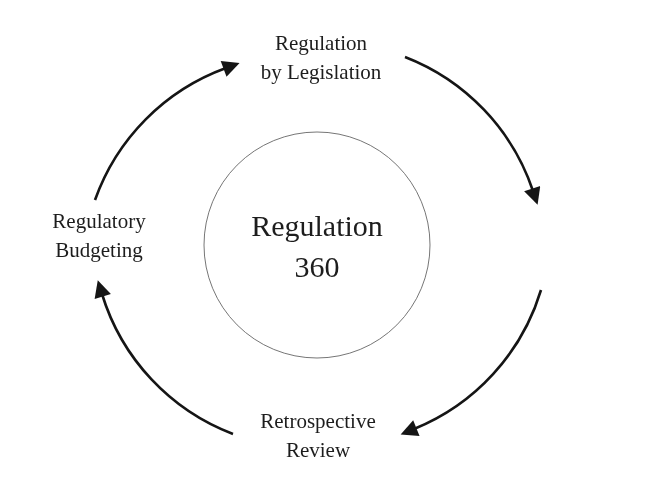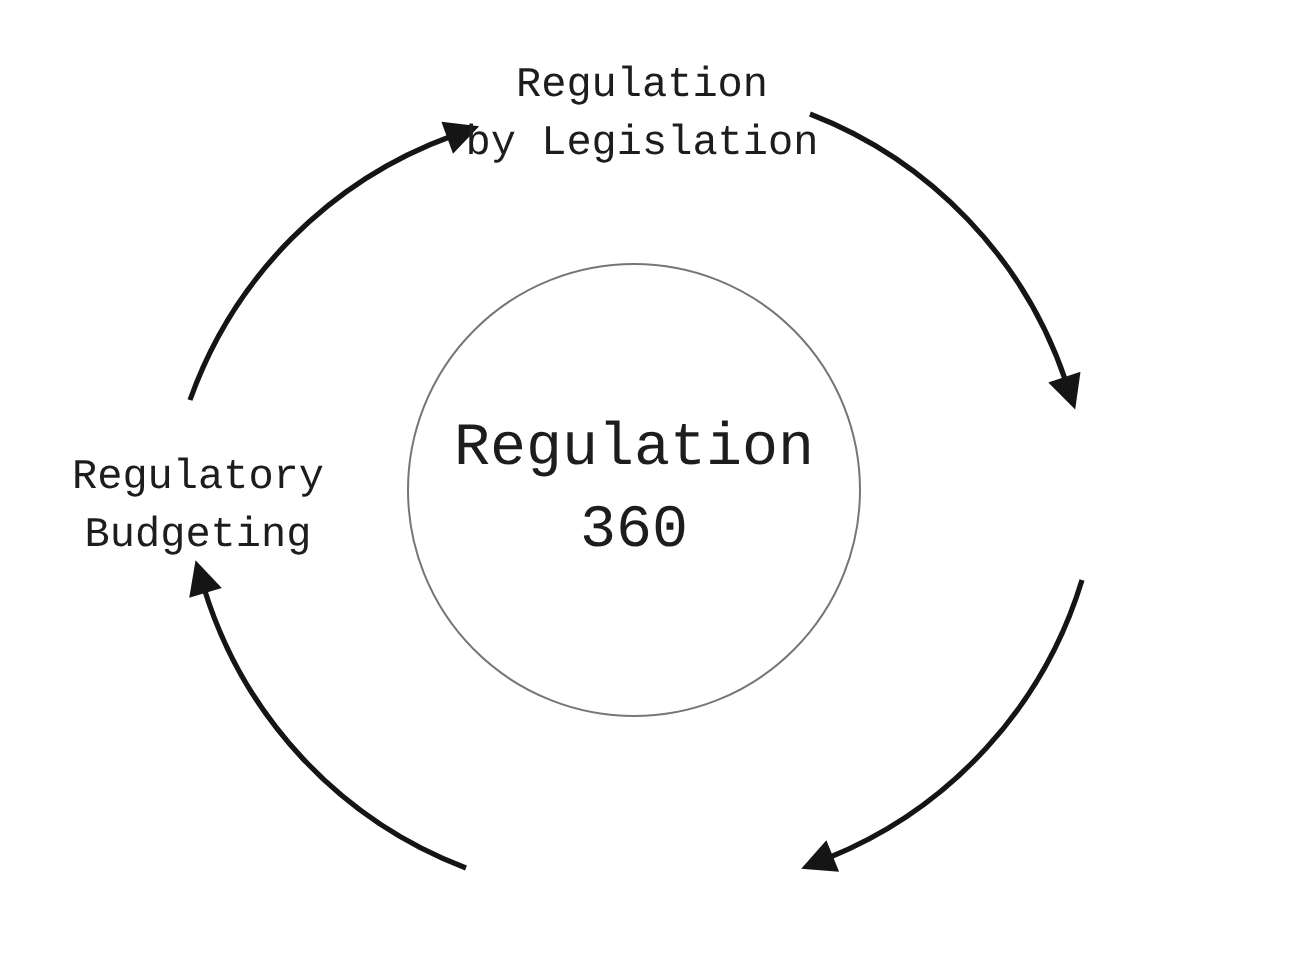--- a/index.html
+++ b/index.html
@@ -6,21 +6,21 @@
     margin: 0;
     padding: 0;
     background: #ffffff;
   }
   .canvas {
     position: relative;
     width: 627px;
     height: 486px;
     background: #ffffff;
     overflow: hidden;
-    font-family: Liberation Mono, monospace;
+    font-family: Liberation Serif, serif;
     color: #1d1d1d;
   }
   .cycle-svg {
     position: absolute;
     left: 0;
     top: 0;
     width: 650px;
     height: 486px;
   }
   .node-label {
@@ -28,21 +28,21 @@
     transform: translate(-50%, -50%);
     white-space: pre-line;
     text-align: center;
     font-size: 21px;
     line-height: 29px;
     color: #1d1d1d;
   }
   .node-label.top    { left: 321px; top: 58px;  }
   .node-label.right  { left: 543px; top: 244px; }
   .node-label.bottom { left: 318px; top: 436px; }
-  .node-label.left   { left: 99px;  top: 236px; margin-top: 18px; }
+  .node-label.left   { left: 99px;  top: 236px; }
   .center-label {
     position: absolute;
     left: 317px;
     top: 246px;
     transform: translate(-50%, -50%);
     white-space: pre-line;
     text-align: center;
     font-size: 30px;
     line-height: 41px;
     color: #1d1d1d;
@@ -67,20 +67,22 @@
       <path d="M 405,57 A 218 218 0 0 1 533,191" marker-end="url(#arrowhead)"></path>
       <path d="M 541,290 A 218 218 0 0 1 414,429" marker-end="url(#arrowhead)"></path>
       <path d="M 233,434 A 218 218 0 0 1 102,294" marker-end="url(#arrowhead)"></path>
     </g>
   </svg>
 
   <div class="node-label top">Regulation
 by Legislation</div>
 
 
+  <div class="node-label bottom">Retrospective
+Review</div>
 
   <div class="node-label left">Regulatory
 Budgeting</div>
 
   <div class="center-label">Regulation
 360</div>
 
 </div>
 
 </body></html>

